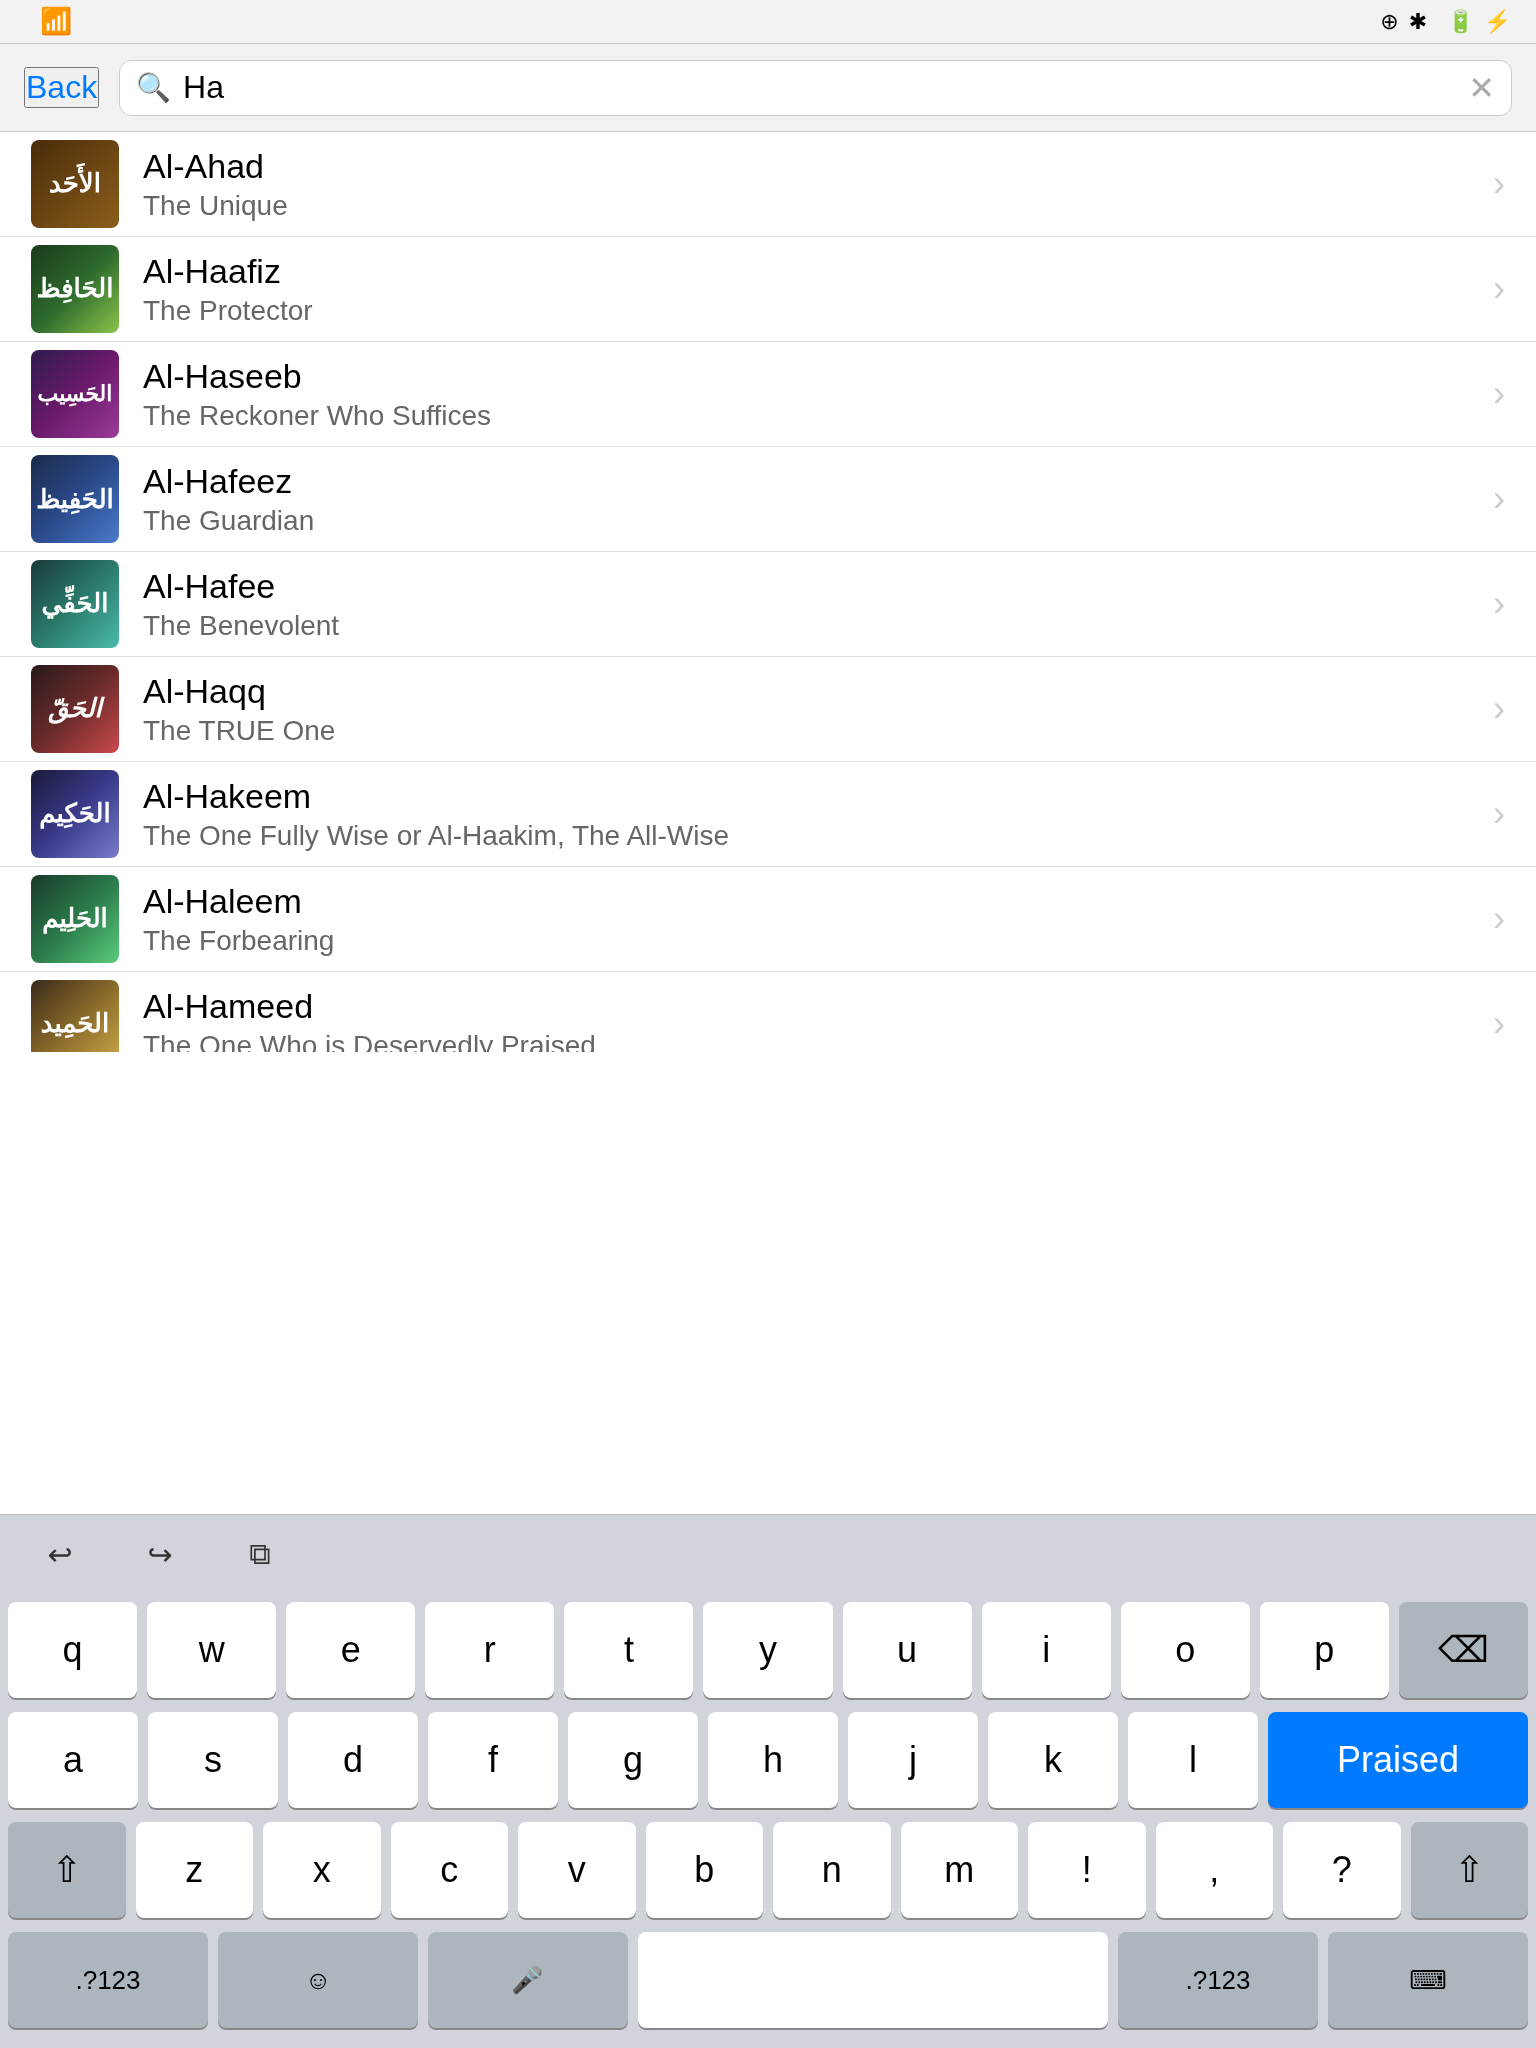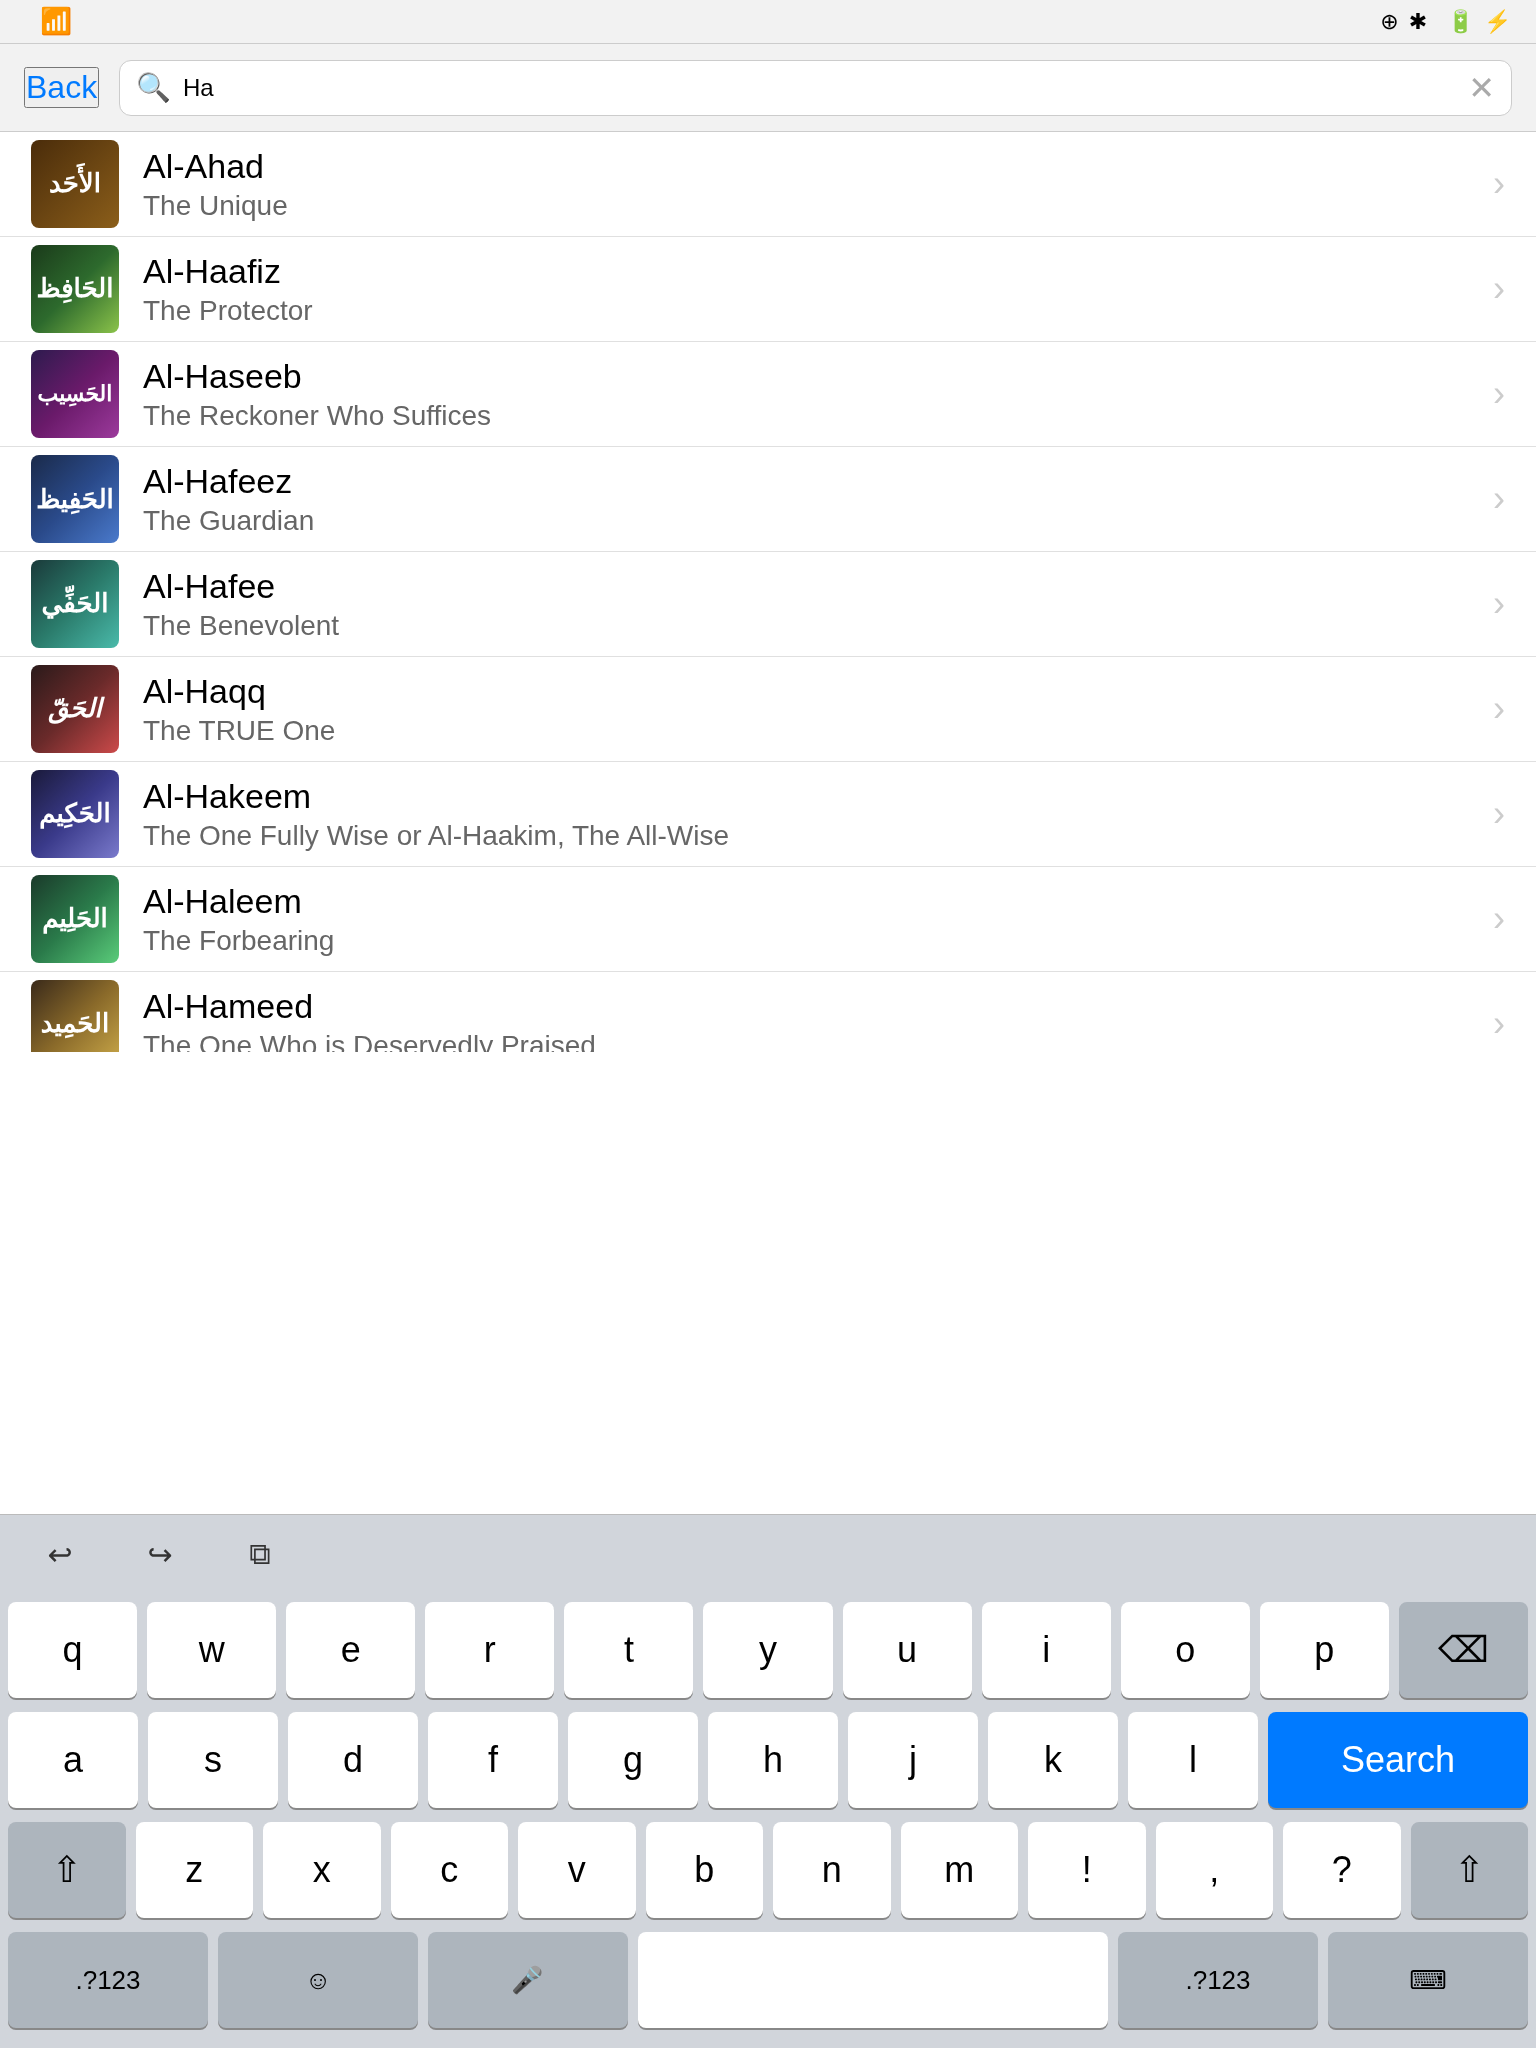--- a/index.html
+++ b/index.html
@@ -50,21 +50,21 @@
       border: 1px solid #ccc;
       border-radius: 12px;
       padding: 0 16px;
       height: 56px;
     }
     #search-icon-nav { color: #888; font-size: 28px; margin-right: 12px; }
     #search-input {
       flex: 1;
       border: none;
       outline: none;
-      font-size: 24px;
+      font-size: 32px;
       color: #000;
       background: transparent;
     }
     #search-clear { color: #aaa; font-size: 32px; cursor: pointer; }
 
     
     #list-area {
       height: 920px;
       overflow: hidden;
       background: #fff;
@@ -328,21 +328,21 @@
     <div class="key-row">
       <div class="key">a</div>
       <div class="key">s</div>
       <div class="key">d</div>
       <div class="key">f</div>
       <div class="key">g</div>
       <div class="key">h</div>
       <div class="key">j</div>
       <div class="key">k</div>
       <div class="key">l</div>
-      <div class="key key-search">Search</div>
+      <div class="key key-search">Praised</div>
     </div>
 
     <div class="key-row">
       <div class="key key-shift">⇧</div>
       <div class="key">z</div>
       <div class="key">x</div>
       <div class="key">c</div>
       <div class="key">v</div>
       <div class="key">b</div>
       <div class="key">n</div>

